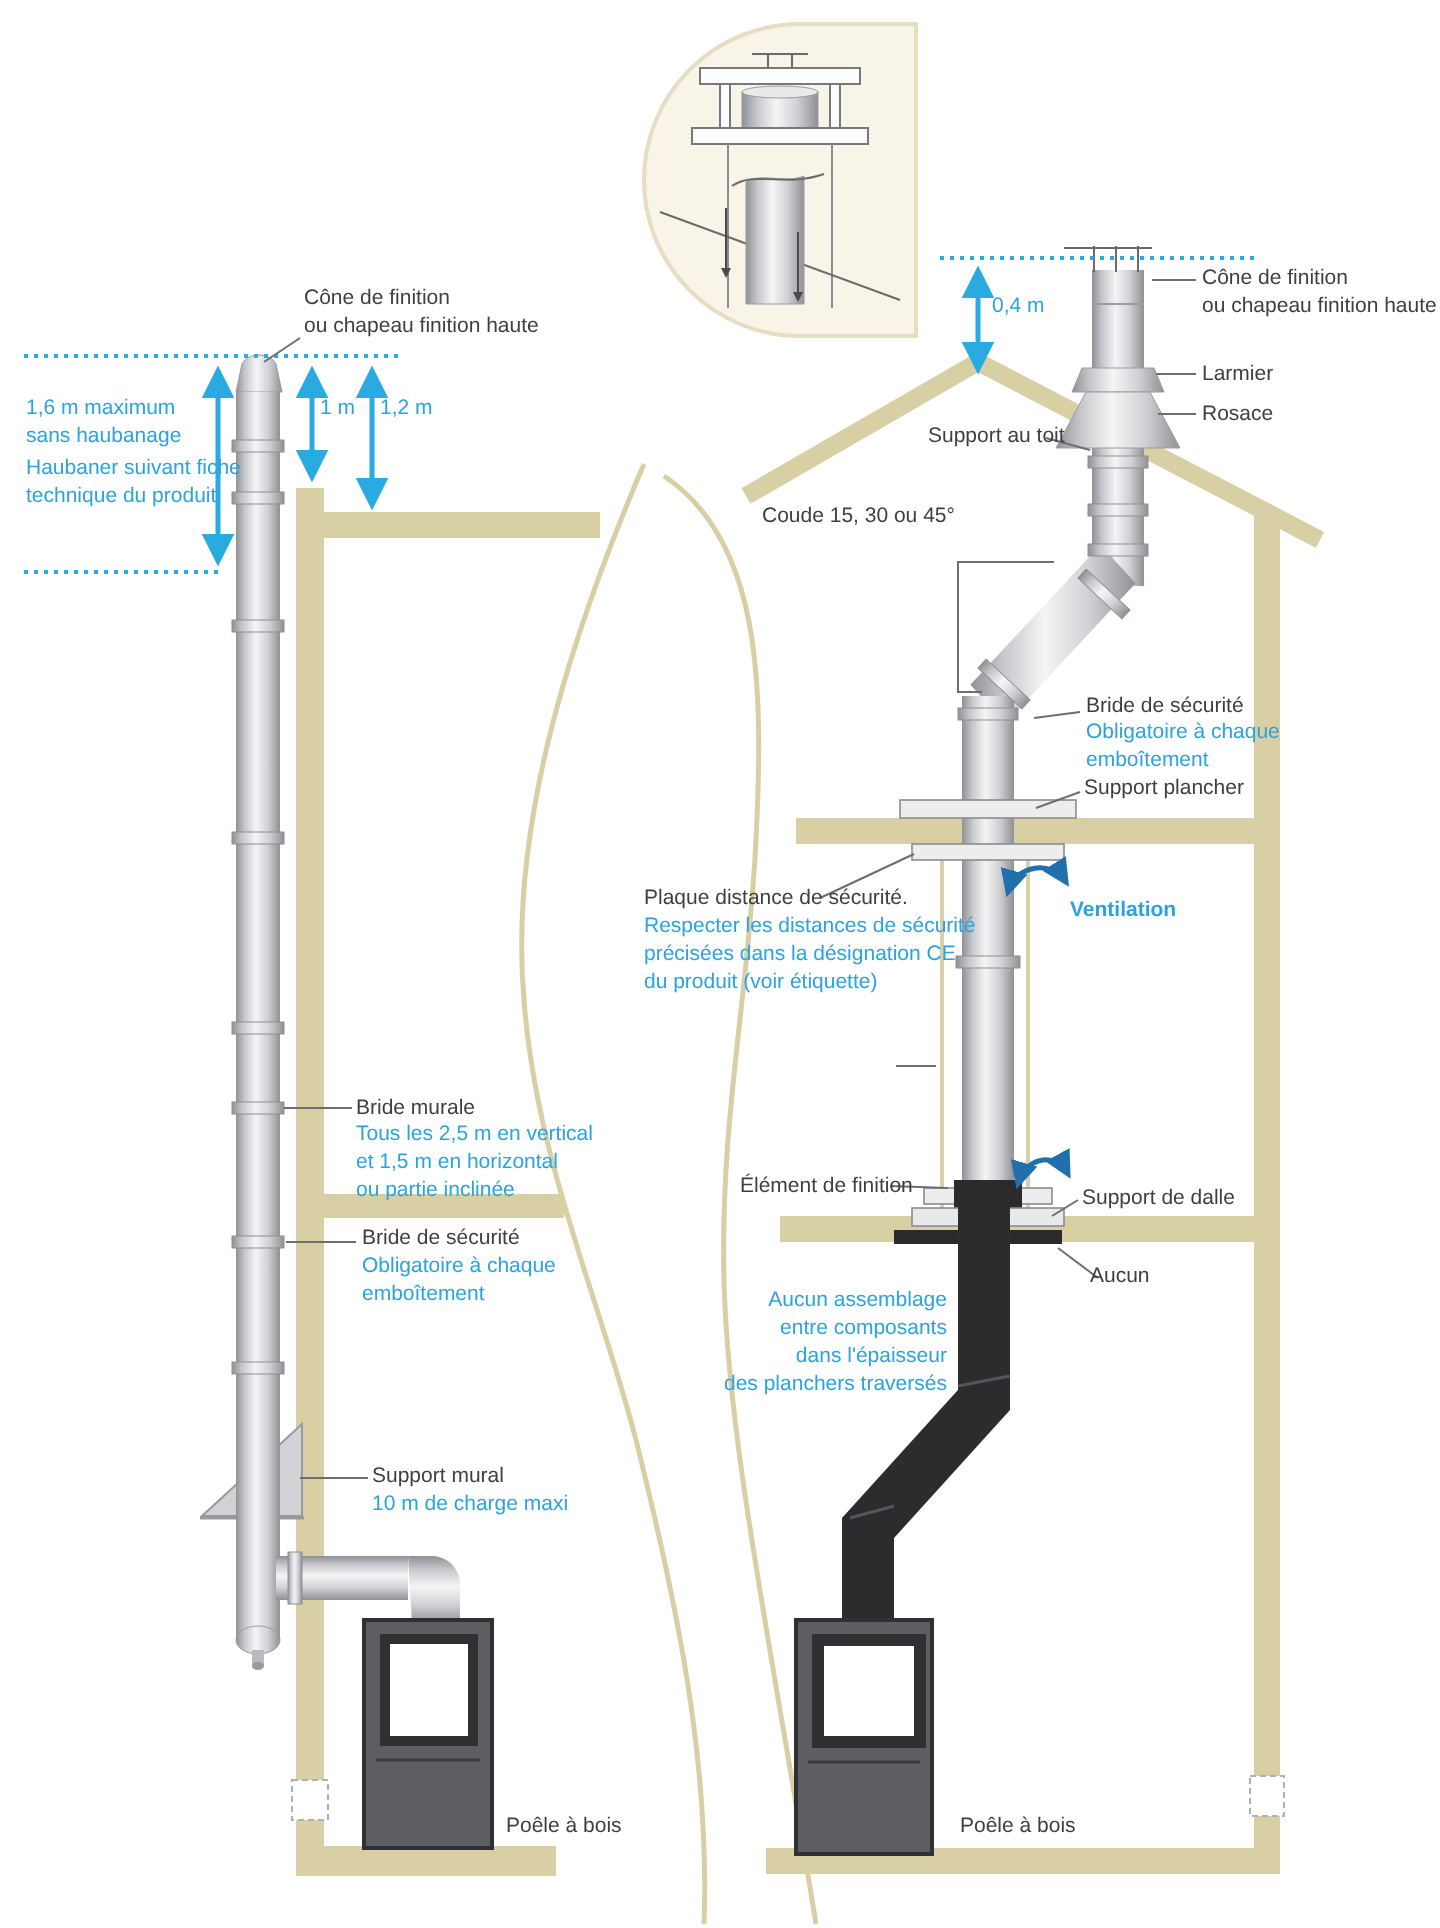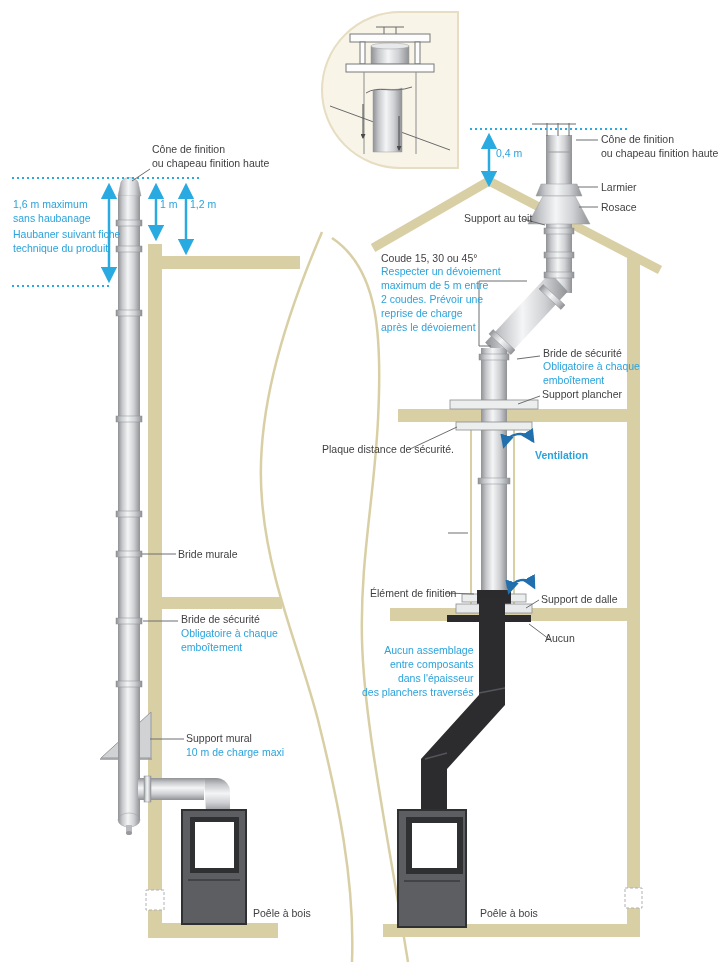--- a/index.html
+++ b/index.html
@@ -196,44 +196,45 @@
 
 <div class="lbl" style="left:152px;top:142px;">Cône de finition
 ou chapeau finition haute</div>
 <div class="lbl cyan" style="left:13px;top:197px;">1,6 m maximum
 sans haubanage</div>
 <div class="lbl cyan" style="left:13px;top:227px;">Haubaner suivant fiche
 technique du produit</div>
 <div class="lbl cyan" style="left:160px;top:197px;">1 m</div>
 <div class="lbl cyan" style="left:190px;top:197px;">1,2 m</div>
 <div class="lbl" style="left:178px;top:547px;">Bride murale</div>
+<div class="lbl cyan" style="left:178px;top:560px;">Tous les 2,5 m en vertical
+et 1,5 m en horizontal
+ou partie inclinée</div>
 <div class="lbl" style="left:181px;top:612px;">Bride de sécurité</div>
 <div class="lbl cyan" style="left:181px;top:626px;">Obligatoire à chaque
 emboîtement</div>
 <div class="lbl" style="left:186px;top:731px;">Support mural</div>
 <div class="lbl cyan" style="left:186px;top:745px;">10 m de charge maxi</div>
 <div class="lbl" style="left:253px;top:906px;">Poêle à bois</div>
 
 <div class="lbl cyan" style="left:496px;top:146px;">0,4 m</div>
 <div class="lbl" style="left:601px;top:132px;">Cône de finition
 ou chapeau finition haute</div>
 <div class="lbl" style="left:601px;top:180px;">Larmier</div>
 <div class="lbl" style="left:601px;top:200px;">Rosace</div>
 <div class="lbl" style="left:464px;top:211px;">Support au toit</div>
 <div class="lbl" style="left:381px;top:251px;">Coude 15, 30 ou 45°</div>
-<div class="lbl cyan" style="left:381px;top:264px;">Respecter un dévoiement
-maximum de 5 m entre
-2 coudes. Prévoir une
-reprise de charge
-après le dévoiement</div>
 <div class="lbl" style="left:543px;top:346px;">Bride de sécurité</div>
 <div class="lbl cyan" style="left:543px;top:359px;">Obligatoire à chaque
 emboîtement</div>
 <div class="lbl" style="left:542px;top:387px;">Support plancher</div>
 <div class="lbl" style="left:322px;top:442px;">Plaque distance de sécurité.</div>
+<div class="lbl cyan" style="left:322px;top:456px;">Respecter les distances de sécurité
+précisées dans la désignation CE
+du produit (voir étiquette)</div>
 <div class="lbl cyan bold" style="left:535px;top:448px;">Ventilation</div>
 <div class="lbl" style="left:370px;top:586px;">Élément de finition</div>
 <div class="lbl" style="left:541px;top:592px;">Support de dalle</div>
 <div class="lbl" style="left:545px;top:631px;">Aucun</div>
 <div class="lbl cyan" style="left:362px;top:643px;text-align:right;">Aucun assemblage
 entre composants
 dans l'épaisseur
 des planchers traversés</div>
 <div class="lbl" style="left:480px;top:906px;">Poêle à bois</div>
 

